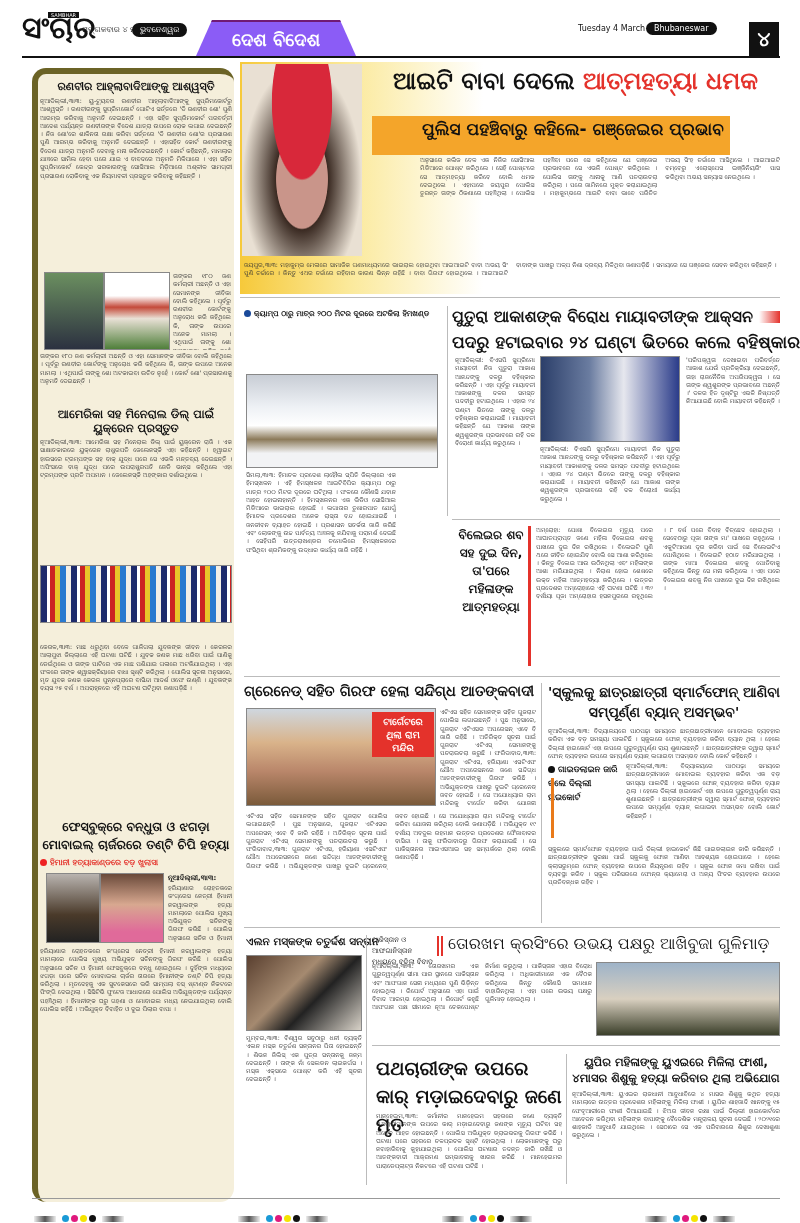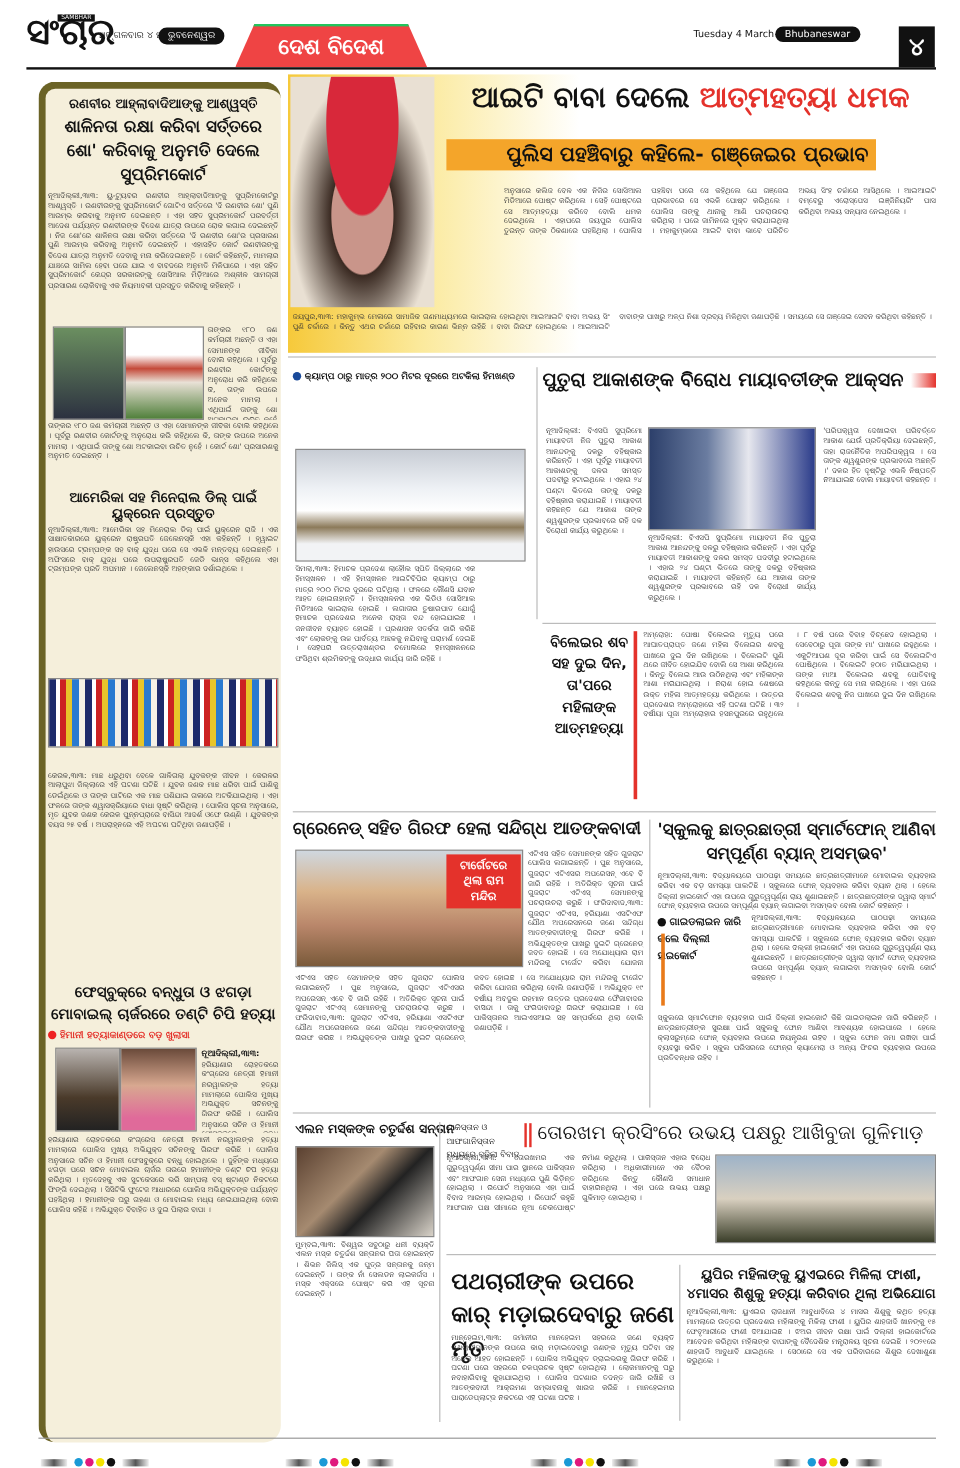--- a/index.html
+++ b/index.html
@@ -4,21 +4,21 @@
 <style>
 *{box-sizing:border-box;margin:0;padding:0}
 body{width:800px;height:1223px;background:#fff;font-family:"DejaVu Sans",sans-serif;position:relative;overflow:hidden;color:#111}
 .abs{position:absolute}
 .header{left:0;top:0;width:800px;height:60px}
 .logo{left:22px;top:10px;font-size:30px;font-weight:bold;color:#111;font-family:"DejaVu Serif",serif}
 .logo-tag{left:48px;top:12px;font-size:5px;background:#111;color:#fff;padding:0 3px}
 .hdr-date-od{left:82px;top:25px;font-size:8px;color:#222}
 .pill{background:#111;color:#fff;border-radius:8px;font-size:8px;padding:2px 8px}
 .pill-od{left:132px;top:23px}
-.section{left:196px;top:20px;width:160px;height:36px;background:#ef4444;clip-path:polygon(10% 0,90% 0,100% 100%,0 100%);color:#fff;font-size:18px;font-weight:bold;text-align:center;line-height:36px;border-top:2px solid #22c55e}
+.section{left:196px;top:20px;width:160px;height:36px;background:#8b5cf6;clip-path:polygon(10% 0,90% 0,100% 100%,0 100%);color:#fff;font-size:18px;font-weight:bold;text-align:center;line-height:36px;border-top:2px solid #701a75}
 .hdr-date-en{left:578px;top:24px;font-size:8px;color:#111}
 .pill-en{left:646px;top:22px}
 .pageno{left:749px;top:22px;width:30px;height:34px;background:#111;color:#fff;font-size:20px;font-weight:bold;text-align:center;line-height:34px}
 .hdr-rule{left:22px;top:56px;width:758px;height:2px;background:#111}
 
 .leftcol{left:32px;top:68px;width:202px;height:1134px;background:#f5efdb;border-radius:14px;border-left:6px solid #6b6326;border-top:6px solid #6b6326}
 .lc-inner{left:40px;width:192px}
 .lc-h{font-weight:bold;text-align:center;color:#111}
 .body-text{font-size:6.2px;line-height:8.3px;color:#333;text-align:justify;overflow:hidden}
 .img{background:#999;border:1px solid #888}
@@ -44,21 +44,20 @@
   <div class="abs hdr-date-en">Tuesday 4 March 2025</div>
   <div class="abs pill pill-en">Bhubaneswar</div>
   <div class="abs pageno">୪</div>
   <div class="abs hdr-rule"></div>
 </div>
 
 <div class="abs leftcol"></div>
 
 <div class="abs lc-inner" style="top:80px">
   <div class="lc-h" style="font-size:11px">ରଣବୀର ଆହ୍ଲାବାଦିଆଙ୍କୁ ଆଶ୍ୱସ୍ତି</div>
-  <div class="lc-h" style="font-size:14px;line-height:20px;margin-top:3px">ଶାଳିନତା ରକ୍ଷା କରିବା ସର୍ତ୍ତରେ ଶୋ' କରିବାକୁ ଅନୁମତି ଦେଲେ ସୁପ୍ରିମକୋର୍ଟ</div>
   <div class="body-text" style="height:110px;margin-top:4px">ନୂଆଦିଲ୍ଲୀ,୩ା୩: ୟୁ-ଟ୍ୟୁବର ରଣବୀର ଆହ୍ଲାବାଦିଆଙ୍କୁ ସୁପ୍ରିମକୋର୍ଟରୁ ଆଶ୍ୱସ୍ତି । ରଣବୀରଙ୍କୁ ସୁପ୍ରିମକୋର୍ଟ ଗୋଟିଏ ସର୍ତ୍ତରେ 'ଦି ରଣବୀର ଶୋ' ପୁଣି ଆରମ୍ଭ କରିବାକୁ ଅନୁମତି ଦେଇଛନ୍ତି । ଏହା ସହିତ ସୁପ୍ରିମକୋର୍ଟ ପରବର୍ତ୍ତୀ ଆଦେଶ ପର୍ଯ୍ୟନ୍ତ ରଣବୀରଙ୍କ ବିଦେଶ ଯାତ୍ରା ଉପରେ ରୋକ ଲଗାଇ ଦେଇଛନ୍ତି । ନିଜ ଶୋ'ରେ ଶାଳିନତା ରକ୍ଷା କରିବା ସର୍ତ୍ତରେ 'ଦି ରଣବୀର ଶୋ'ର ପ୍ରସାରଣ ପୁଣି ଆରମ୍ଭ କରିବାକୁ ଅନୁମତି ଦେଇଛନ୍ତି । ଏହାସହିତ କୋର୍ଟ ରଣବୀରଙ୍କୁ ବିଦେଶ ଯାତ୍ରା ଅନୁମତି ଦେବାକୁ ମନା କରିଦେଇଛନ୍ତି । କୋର୍ଟ କହିଛନ୍ତି, ମାମଲାର ଯାଞ୍ଚରେ ସାମିଲ ହେବା ପରେ ଯାଇ ଏ ବାବଦରେ ଅନୁମତି ମିଳିପାରେ । ଏହା ସହିତ ସୁପ୍ରିମକୋର୍ଟ କେନ୍ଦ୍ର ସରକାରଙ୍କୁ ସୋସିଆଲ ମିଡ଼ିଆରେ ଅଶ୍ଳୀଳ ସାମଗ୍ରୀ ପ୍ରସାରଣ ରୋକିବାକୁ ଏକ ନିୟମାବଳୀ ପ୍ରସ୍ତୁତ କରିବାକୁ କହିଛନ୍ତି ।</div>
 </div>
 <div class="abs img" style="left:44px;top:272px;width:60px;height:78px;background:linear-gradient(180deg,#6b8f60,#2c3140)"></div>
 <div class="abs img" style="left:104px;top:272px;width:66px;height:78px;background:linear-gradient(180deg,#fff 30%,#c44a3a 45%,#e9e1d6 60%,#4f7f3a)"></div>
 <div class="abs body-text" style="left:173px;top:272px;width:58px;height:78px">ତାଙ୍କର ୧୮୦ ଜଣ କର୍ମଚାରୀ ଅଛନ୍ତି ଓ ଏହା ସେମାନଙ୍କ ଜୀବିକା ବୋଲି କହିଥିଲେ । ପୂର୍ବରୁ ରଣବୀର କୋର୍ଟଙ୍କୁ ଅନୁରୋଧ କରି କହିଥିଲେ କି, ତାଙ୍କ ଉପରେ ଅନେକ ମାମଲା । ଏଥିପାଇଁ ତାଙ୍କୁ ଶୋ ଅଟକାଇବା ଉଚିତ ନୁହେଁ । କୋର୍ଟ ଶୋ' ପ୍ରସାରଣକୁ ଅନୁମତି ଦେଇଛନ୍ତି ।</div>
 <div class="abs body-text" style="left:40px;top:352px;width:192px;height:48px">ତାଙ୍କର ୧୮୦ ଜଣ କର୍ମଚାରୀ ଅଛନ୍ତି ଓ ଏହା ସେମାନଙ୍କ ଜୀବିକା ବୋଲି କହିଥିଲେ । ପୂର୍ବରୁ ରଣବୀର କୋର୍ଟଙ୍କୁ ଅନୁରୋଧ କରି କହିଥିଲେ କି, ତାଙ୍କ ଉପରେ ଅନେକ ମାମଲା । ଏଥିପାଇଁ ତାଙ୍କୁ ଶୋ ଅଟକାଇବା ଉଚିତ ନୁହେଁ । କୋର୍ଟ ଶୋ' ପ୍ରସାରଣକୁ ଅନୁମତି ଦେଇଛନ୍ତି ।</div>
 
 <div class="abs lc-inner" style="top:407px">
   <div class="lc-h" style="font-size:11.5px">ଆମେରିକା ସହ ମିନେରାଲ ଡିଲ୍ ପାଇଁ ୟୁକ୍ରେନ ପ୍ରସ୍ତୁତ</div>
   <div class="body-text" style="height:118px;margin-top:3px">ନୂଆଦିଲ୍ଲୀ,୩ା୩: ଆମେରିକା ସହ ମିନେରାଲ ଡିଲ୍ ପାଇଁ ୟୁକ୍ରେନ ରାଜି । ଏକ ସାକ୍ଷାତକାରରେ ୟୁକ୍ରେନ ରାଷ୍ଟ୍ରପତି ଜେଲେନସ୍କି ଏହା କହିଛନ୍ତି । ହ୍ୱାଇଟ ହାଉସରେ ଟ୍ରମ୍ପଙ୍କ ସହ ବାକ୍ ଯୁଦ୍ଧ ପରେ ସେ ଏଭଳି ମନ୍ତବ୍ୟ ଦେଇଛନ୍ତି । ଅଫିସରେ ବାକ୍ ଯୁଦ୍ଧ ପରେ ଉପରାଷ୍ଟ୍ରପତି ଜେଡି ଭାନ୍ସ କହିଥିଲେ ଏହା ଟ୍ରମ୍ପଙ୍କ ପ୍ରତି ଅପମାନ । ଜେଲେନସ୍କି ଅହଙ୍କାର ଦର୍ଶାଇଥିଲେ ।</div>
@@ -78,37 +77,38 @@
 <div class="abs kicker" style="left:168px;top:874px;font-size:7px">ନୂଆଦିଲ୍ଲୀ,୩ା୩:</div>
 <div class="abs body-text" style="left:168px;top:884px;width:64px;height:60px">ହରିୟାଣାର ରୋହତକରେ କଂଗ୍ରେସ ନେତ୍ରୀ ହିମାନୀ ନରୱାଲଙ୍କ ହତ୍ୟା ମାମଲାରେ ପୋଲିସ ମୁଖ୍ୟ ଅଭିଯୁକ୍ତ ସଚିନଙ୍କୁ ଗିରଫ କରିଛି । ପୋଲିସ ଅନୁସାରେ ସଚିନ ଓ ହିମାନୀ ଫେସବୁକ୍‌ରେ ବନ୍ଧୁ ହୋଇଥିଲେ । ଦୁହିଁଙ୍କ ମଧ୍ୟରେ ଝଗଡ଼ା ପରେ ସଚିନ ମୋବାଇଲ ଚାର୍ଜର ତାରରେ ହିମାନୀଙ୍କ ତଣ୍ଟି ଚିପି ହତ୍ୟା କରିଥିଲା । ମୃତଦେହକୁ ଏକ ସୁଟକେସରେ ଭରି ସାମ୍ପଲା ବସ୍ ଷ୍ଟାଣ୍ଡ ନିକଟରେ ଫିଙ୍ଗି ଦେଇଥିଲା । ସିସିଟିଭି ଫୁଟେଜ ଆଧାରରେ ପୋଲିସ ଅଭିଯୁକ୍ତଙ୍କ ପର୍ଯ୍ୟନ୍ତ ପହଞ୍ଚିଥିଲା । ହିମାନୀଙ୍କ ଘରୁ ଗହଣା ଓ ମୋବାଇଲ ମଧ୍ୟ ନେଇଯାଇଥିଲା ବୋଲି ପୋଲିସ କହିଛି । ଅଭିଯୁକ୍ତ ବିବାହିତ ଓ ଦୁଇ ପିଲାର ବାପା ।</div>
 <div class="abs body-text" style="left:40px;top:947px;width:192px;height:240px">ହରିୟାଣାର ରୋହତକରେ କଂଗ୍ରେସ ନେତ୍ରୀ ହିମାନୀ ନରୱାଲଙ୍କ ହତ୍ୟା ମାମଲାରେ ପୋଲିସ ମୁଖ୍ୟ ଅଭିଯୁକ୍ତ ସଚିନଙ୍କୁ ଗିରଫ କରିଛି । ପୋଲିସ ଅନୁସାରେ ସଚିନ ଓ ହିମାନୀ ଫେସବୁକ୍‌ରେ ବନ୍ଧୁ ହୋଇଥିଲେ । ଦୁହିଁଙ୍କ ମଧ୍ୟରେ ଝଗଡ଼ା ପରେ ସଚିନ ମୋବାଇଲ ଚାର୍ଜର ତାରରେ ହିମାନୀଙ୍କ ତଣ୍ଟି ଚିପି ହତ୍ୟା କରିଥିଲା । ମୃତଦେହକୁ ଏକ ସୁଟକେସରେ ଭରି ସାମ୍ପଲା ବସ୍ ଷ୍ଟାଣ୍ଡ ନିକଟରେ ଫିଙ୍ଗି ଦେଇଥିଲା । ସିସିଟିଭି ଫୁଟେଜ ଆଧାରରେ ପୋଲିସ ଅଭିଯୁକ୍ତଙ୍କ ପର୍ଯ୍ୟନ୍ତ ପହଞ୍ଚିଥିଲା । ହିମାନୀଙ୍କ ଘରୁ ଗହଣା ଓ ମୋବାଇଲ ମଧ୍ୟ ନେଇଯାଇଥିଲା ବୋଲି ପୋଲିସ କହିଛି । ଅଭିଯୁକ୍ତ ବିବାହିତ ଓ ଦୁଇ ପିଲାର ବାପା ।</div>
 
 <div class="abs" style="left:240px;top:62px;width:540px;height:232px;background:linear-gradient(90deg,#f6c93a 0,#fbe99a 20%,#fff 45%)"></div>
 <div class="abs img" style="left:242px;top:64px;width:120px;height:192px;background:radial-gradient(ellipse at 50% 20%,#d8283a 0 35%,transparent 36%),radial-gradient(ellipse at 50% 60%,#c9958a 0 30%,#3a2a22 31%,#e9e0d3 70%);border:none"></div>
 <div class="abs" style="left:393px;top:67px;font-size:24px;font-weight:bold;white-space:nowrap">
   <span>ଆଇଟି ବାବା ଦେଲେ</span>
   <span class="red">ଆତ୍ମହତ୍ୟା ଧମକ</span>
 </div>
-<div class="abs orange-band" style="left:372px;top:116px;width:358px;height:26px;font-size:17px;line-height:26px;padding-left:50px;white-space:nowrap">ପୁଲିସ ପହଞ୍ଚିବାରୁ କହିଲେ- ଗଞ୍ଜେଇର ପ୍ରଭାବ</div>
+<div class="abs orange-band" style="left:372px;top:116px;width:358px;height:39px;font-size:17px;line-height:26px;padding-left:50px;white-space:nowrap">ପୁଲିସ ପହଞ୍ଚିବାରୁ କହିଲେ- ଗଞ୍ଜେଇର ପ୍ରଭାବ</div>
 <div class="abs body-text" style="left:420px;top:156px;width:360px;height:100px;column-count:3;column-gap:8px">ଅନୁସାରେ କଲିଜ ବେଳ ଏକ ନିଜିର ସୋସିଆଲ ମିଡିଆରେ ପୋଷ୍ଟ କରିଥିଲେ । ସେହି ପୋଷ୍ଟରେ ସେ ଆତ୍ମହତ୍ୟା କରିବେ ବୋଲି ଧମକ ଦେଇଥିଲେ । ଏହାପରେ ଜୟପୁର ପୋଲିସ ତୁରନ୍ତ ତାଙ୍କ ଠିକଣାରେ ପହଞ୍ଚିଥିଲା । ପୋଲିସ ପହଞ୍ଚିବା ପରେ ସେ କହିଥିଲେ ଯେ ଗଞ୍ଜେଇ ପ୍ରଭାବରେ ସେ ଏଭଳି ପୋଷ୍ଟ କରିଥିଲେ । ପୋଲିସ ତାଙ୍କୁ ଥାନାକୁ ଆଣି ପଚରାଉଚରା କରିଥିଲା । ପରେ ଜାମିନରେ ମୁକ୍ତ କରାଯାଇଥିଲା । ମହାକୁମ୍ଭରେ ଆଇଟି ବାବା ଭାବେ ପରିଚିତ ଅଭୟ ସିଂହ ଚର୍ଚ୍ଚାରେ ଆସିଥିଲେ । ଆଇଆଇଟି ବମ୍ବେରୁ ଏରୋସ୍ପେସ ଇଞ୍ଜିନିୟରିଂ ପାସ କରିଥିବା ଅଭୟ ସନ୍ୟାସ ନେଇଥିଲେ ।</div>
 <div class="abs body-text" style="left:244px;top:261px;width:536px;height:26px;column-count:2;column-gap:8px">ଜୟପୁର,୩ା୩: ମହାକୁମ୍ଭ ମେଳାରେ ସାମାଜିକ ଗଣମାଧ୍ୟମରେ ଭାଇରାଲ ହୋଇଥିବା ଆଇଆଇଟି ବାବା ଅଭୟ ସିଂ ପୁଣି ଚର୍ଚ୍ଚାରେ । କିନ୍ତୁ ଏଥର ଚର୍ଚ୍ଚାରେ ରହିବାର କାରଣ ଭିନ୍ନ ରହିଛି । ବାବା ଗିରଫ ହୋଇଥିଲେ । ଆଇଆଇଟି ବାବାଙ୍କ ପାଖରୁ ଅଳ୍ପ ନିଶା ଦ୍ରବ୍ୟ ମିଳିଥିବା ଜଣାପଡ଼ିଛି । ସମୟରେ ସେ ଗଞ୍ଜେଇ ସେବନ କରିଥିବା କହିଛନ୍ତି ।</div>
 <div class="abs rule-h" style="left:240px;top:297px;width:540px"></div>
 
 <div class="abs" style="left:244px;top:307px;width:196px">
   <div class="kicker" style="margin-top:2px;font-size:7.5px;white-space:nowrap"><span class="bullet" style="background:#1a4a9a"></span><span>କ୍ୟାମ୍ପ ଠାରୁ ମାତ୍ର ୨୦୦ ମିଟର ଦୂରରେ ଅଟକିଲା ହିମଖଣ୍ଡ</span></div>
 </div>
 <div class="abs img" style="left:246px;top:374px;width:192px;height:94px;background:linear-gradient(180deg,#c8cdd5,#eef1f5 35%,#fff 55%,#8c7a5a 70%,#f2f3f5 85%)"></div>
 <div class="abs body-text" style="left:246px;top:471px;width:150px;height:225px">ସିମଲା,୩ା୩: ହିମାଚଳ ପ୍ରଦେଶ ଲାହୌଲ ସ୍ପିତି ଜିଲ୍ଲାରେ ଏକ ହିମସ୍ଖଳନ । ଏହି ହିମସ୍ଖଳନ ଆଇଟିବିପିର କ୍ୟାମ୍ପ ଠାରୁ ମାତ୍ର ୨୦୦ ମିଟର ଦୂରରେ ଘଟିଥିଲା । ଫଳରେ କୌଣସି ଯବାନ ଆହତ ହୋଇନାହାନ୍ତି । ହିମସ୍ଖଳନର ଏକ ଭିଡିଓ ସୋସିଆଲ ମିଡିଆରେ ଭାଇରାଲ ହୋଇଛି । ଲଗାତାର ତୁଷାରପାତ ଯୋଗୁଁ ହିମାଚଳ ପ୍ରଦେଶର ଅନେକ ରାସ୍ତା ବନ୍ଦ ହୋଇଯାଇଛି । ଜନଜୀବନ ବ୍ୟାହତ ହୋଇଛି । ପ୍ରଶାସନ ସତର୍କତା ଜାରି କରିଛି ଏବଂ ଲୋକଙ୍କୁ ଉଚ୍ଚ ପାର୍ବତ୍ୟ ଅଞ୍ଚଳକୁ ନଯିବାକୁ ପରାମର୍ଶ ଦେଇଛି । ସେହିପରି ଉତ୍ତରାଖଣ୍ଡର ଚମୋଲିରେ ହିମସ୍ଖଳନରେ ଫସିଥିବା ଶ୍ରମିକଙ୍କୁ ଉଦ୍ଧାର କାର୍ଯ୍ୟ ଜାରି ରହିଛି ।</div>
 <div class="abs rule-v" style="left:447px;top:306px;height:210px"></div>
 
 <div class="abs" style="left:452px;top:307px;width:328px">
   <div style="display:flex;align-items:center">
     <div style="font-size:16px;font-weight:bold;white-space:nowrap">ପୁତୁରା ଆକାଶଙ୍କ ବିରୋଧ ମାୟାବତୀଙ୍କ ଆକ୍ସନ</div>
     <div style="flex:1;height:12px;margin-left:6px;background:linear-gradient(90deg,#fff,#e4322b)"></div>
   </div>
+  <div style="font-size:17px;font-weight:bold;margin-top:6px;white-space:nowrap">ପଦରୁ ହଟାଇବାର ୨୪ ଘଣ୍ଟା ଭିତରେ କଲେ ବହିଷ୍କାର</div>
 </div>
 <div class="abs body-text" style="left:455px;top:356px;width:80px;height:160px">ନୂଆଦିଲ୍ଲୀ: ବିଏସପି ସୁପ୍ରିମୋ ମାୟାବତୀ ନିଜ ପୁତୁରା ଆକାଶ ଆନନ୍ଦଙ୍କୁ ଦଳରୁ ବହିଷ୍କାର କରିଛନ୍ତି । ଏହା ପୂର୍ବରୁ ମାୟାବତୀ ଆକାଶଙ୍କୁ ଦଳର ସମସ୍ତ ପଦବୀରୁ ହଟାଇଥିଲେ । ଏହାର ୨୪ ଘଣ୍ଟା ଭିତରେ ତାଙ୍କୁ ଦଳରୁ ବହିଷ୍କାର କରାଯାଇଛି । ମାୟାବତୀ କହିଛନ୍ତି ଯେ ଆକାଶ ତାଙ୍କ ଶ୍ୱଶୁରଙ୍କ ପ୍ରଭାବରେ ରହି ଦଳ ବିରୋଧୀ କାର୍ଯ୍ୟ କରୁଥିଲେ ।</div>
 <div class="abs img" style="left:540px;top:356px;width:140px;height:86px;background:linear-gradient(90deg,#2c3f6a,#6a7ca0 35%,#e6e7ee 60%,#2b3c8a)"></div>
 <div class="abs body-text" style="left:540px;top:445px;width:140px;height:70px">ନୂଆଦିଲ୍ଲୀ: ବିଏସପି ସୁପ୍ରିମୋ ମାୟାବତୀ ନିଜ ପୁତୁରା ଆକାଶ ଆନନ୍ଦଙ୍କୁ ଦଳରୁ ବହିଷ୍କାର କରିଛନ୍ତି । ଏହା ପୂର୍ବରୁ ମାୟାବତୀ ଆକାଶଙ୍କୁ ଦଳର ସମସ୍ତ ପଦବୀରୁ ହଟାଇଥିଲେ । ଏହାର ୨୪ ଘଣ୍ଟା ଭିତରେ ତାଙ୍କୁ ଦଳରୁ ବହିଷ୍କାର କରାଯାଇଛି । ମାୟାବତୀ କହିଛନ୍ତି ଯେ ଆକାଶ ତାଙ୍କ ଶ୍ୱଶୁରଙ୍କ ପ୍ରଭାବରେ ରହି ଦଳ ବିରୋଧୀ କାର୍ଯ୍ୟ କରୁଥିଲେ ।</div>
 <div class="abs body-text" style="left:686px;top:356px;width:94px;height:160px">'ପରିପକ୍ୱତା ଦେଖାଇବା ପରିବର୍ତ୍ତେ ଆକାଶ ଯେଉଁ ପ୍ରତିକ୍ରିୟା ଦେଇଛନ୍ତି, ତାହା ରାଜନୈତିକ ଅପରିପକ୍ୱତା । ସେ ତାଙ୍କ ଶ୍ୱଶୁରଙ୍କ ପ୍ରଭାବରେ ଅଛନ୍ତି ।' ଦଳର ହିତ ଦୃଷ୍ଟିରୁ ଏଭଳି ନିଷ୍ପତ୍ତି ନିଆଯାଇଛି ବୋଲି ମାୟାବତୀ କହିଛନ୍ତି ।</div>
 <div class="abs rule-h" style="left:452px;top:519px;width:328px"></div>
 
 <div class="abs" style="left:458px;top:526px;width:66px;text-align:center;font-size:12px;line-height:18px;font-weight:bold">ବିଲେଇର ଶବ ସହ ଦୁଇ ଦିନ, ତା'ପରେ ମହିଳାଙ୍କ ଆତ୍ମହତ୍ୟା</div>
 <div class="abs" style="left:528px;top:526px;width:3px;height:140px;background:#e4322b"></div>
 <div class="abs body-text" style="left:536px;top:526px;width:244px;height:140px;column-count:2;column-gap:10px">ଅମ୍ରୋହା: ପୋଷା ବିଲେଇର ମୃତ୍ୟୁ ପରେ ଆଘାତପ୍ରାପ୍ତ ଜଣେ ମହିଳା ବିଲେଇର ଶବକୁ ପାଖରେ ଦୁଇ ଦିନ ରଖିଥିଲେ । ବିଲେଇଟି ପୁଣି ଥରେ ଜୀବିତ ହୋଇଯିବ ବୋଲି ସେ ଆଶା କରିଥିଲେ । କିନ୍ତୁ ବିଲେଇ ଆଉ ଉଠିନଥିଲା ଏବଂ ମହିଳାଙ୍କ ଆଶା ମରିଯାଇଥିଲା । ନିରାଶ ହୋଇ ଶେଷରେ ଉକ୍ତ ମହିଳା ଆତ୍ମହତ୍ୟା କରିଥିଲେ । ଉତ୍ତର ପ୍ରଦେଶର ଅମ୍ରୋହାରେ ଏହି ଘଟଣା ଘଟିଛି । ୩୨ ବର୍ଷୀୟା ପୂଜା ଅମ୍ରୋହାର ହସନପୁରରେ ରହୁଥିଲେ । ୮ ବର୍ଷ ପରେ ବିବାହ ବିଚ୍ଛେଦ ହୋଇଥିଲା । ସେବେଠାରୁ ପୂଜା ତାଙ୍କ ମା' ପାଖରେ ରହୁଥିଲେ । ଏକୁଟିଆପଣ ଦୂର କରିବା ପାଇଁ ସେ ବିଲେଇଟିଏ ପୋଷିଥିଲେ । ବିଲେଇଟି ହଠାତ ମରିଯାଇଥିଲା । ତାଙ୍କ ମାଆ ବିଲେଇର ଶବକୁ ପୋତିବାକୁ କହିଥିଲେ କିନ୍ତୁ ସେ ମନା କରିଥିଲେ । ଏହା ପରେ ବିଲେଇର ଶବକୁ ନିଜ ପାଖରେ ଦୁଇ ଦିନ ରଖିଥିଲେ ।</div>

